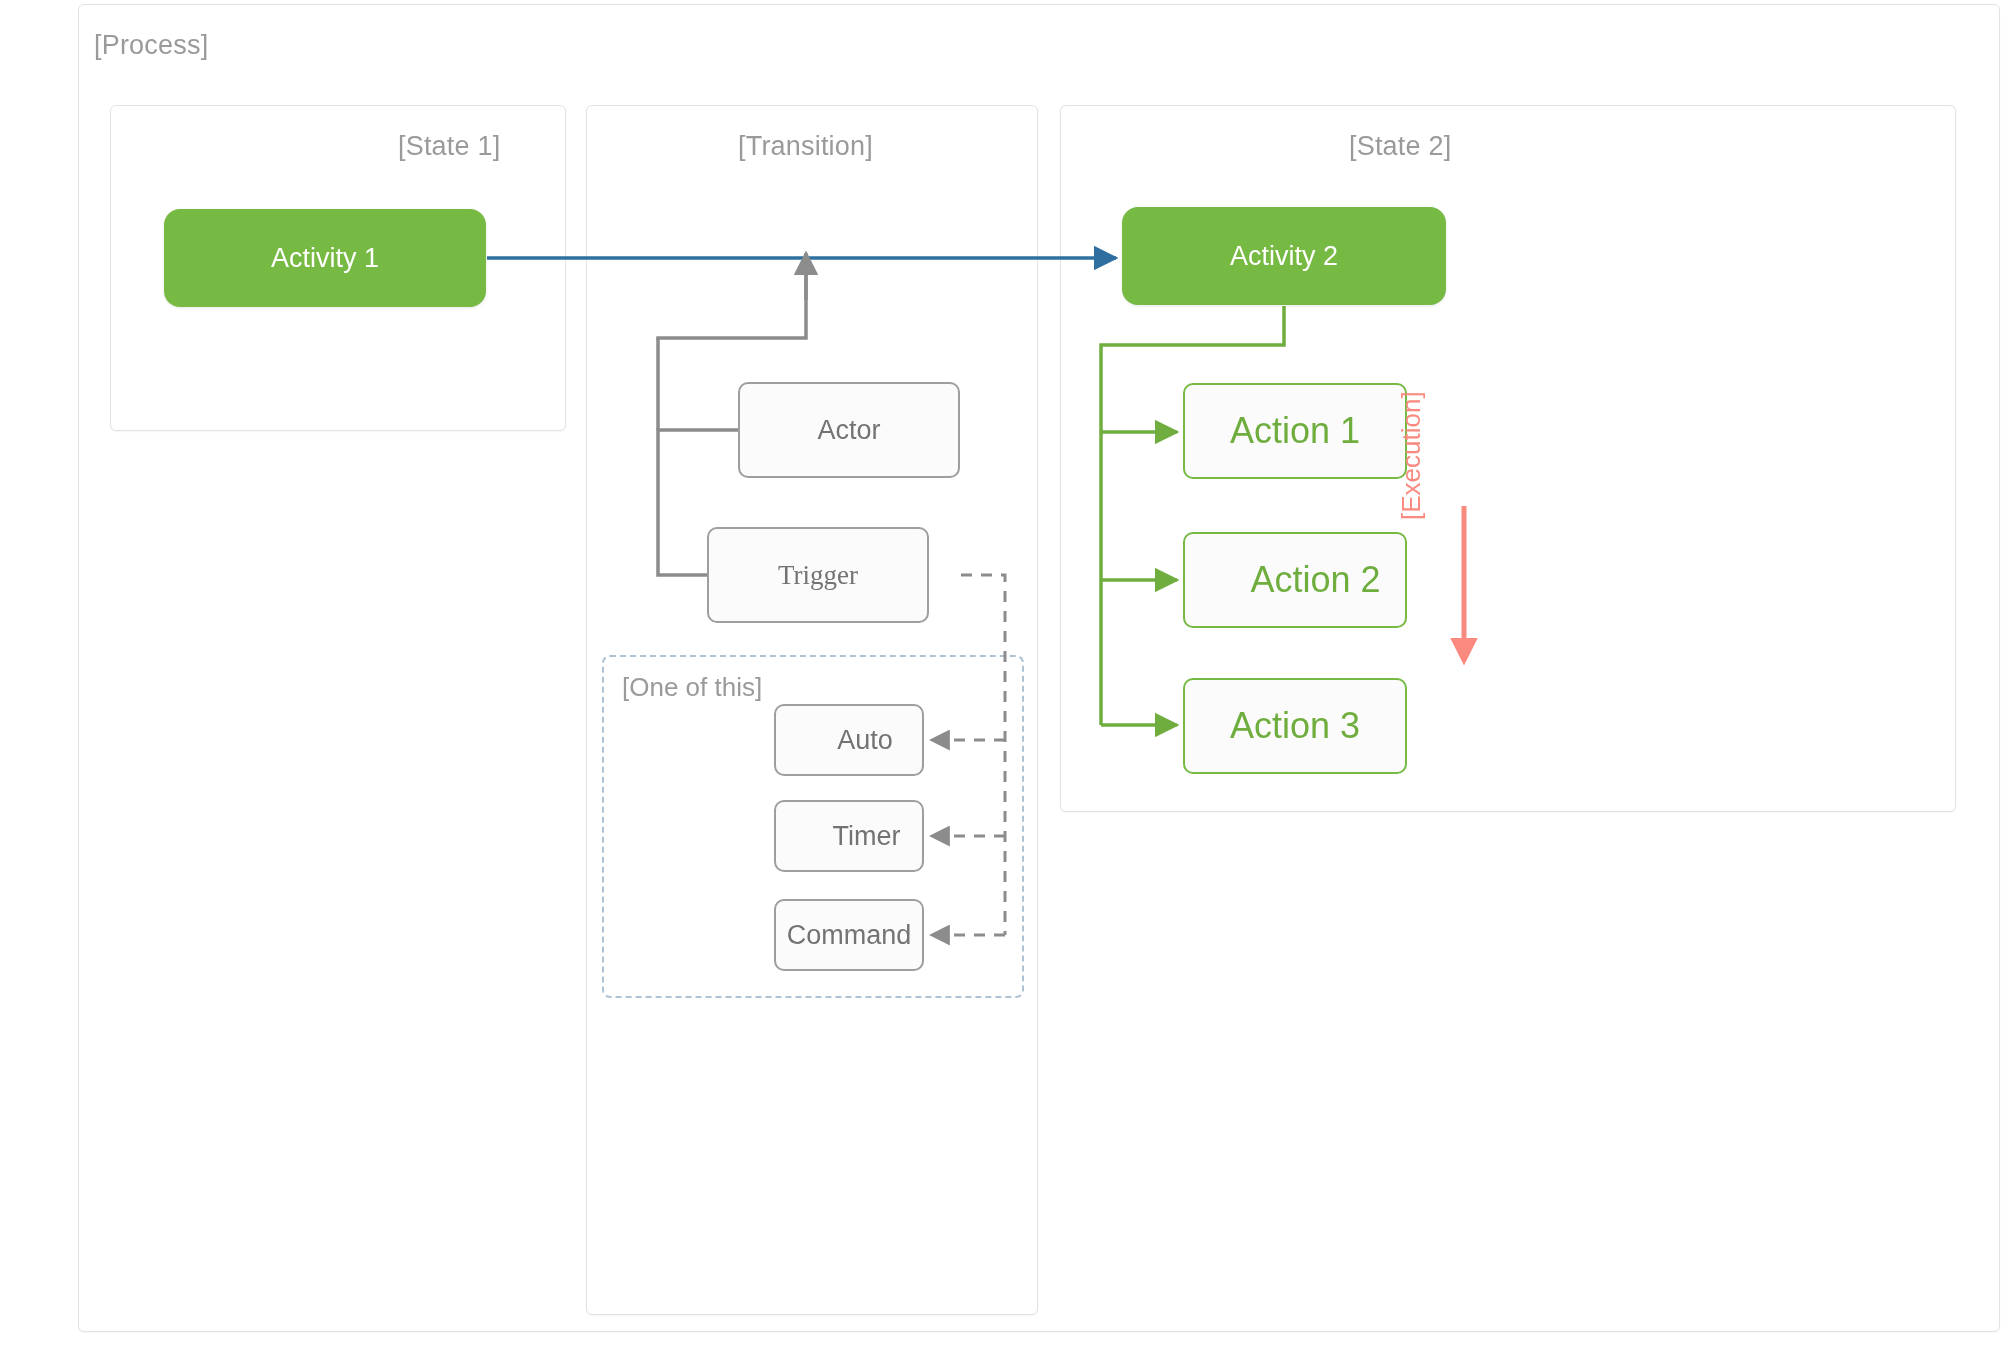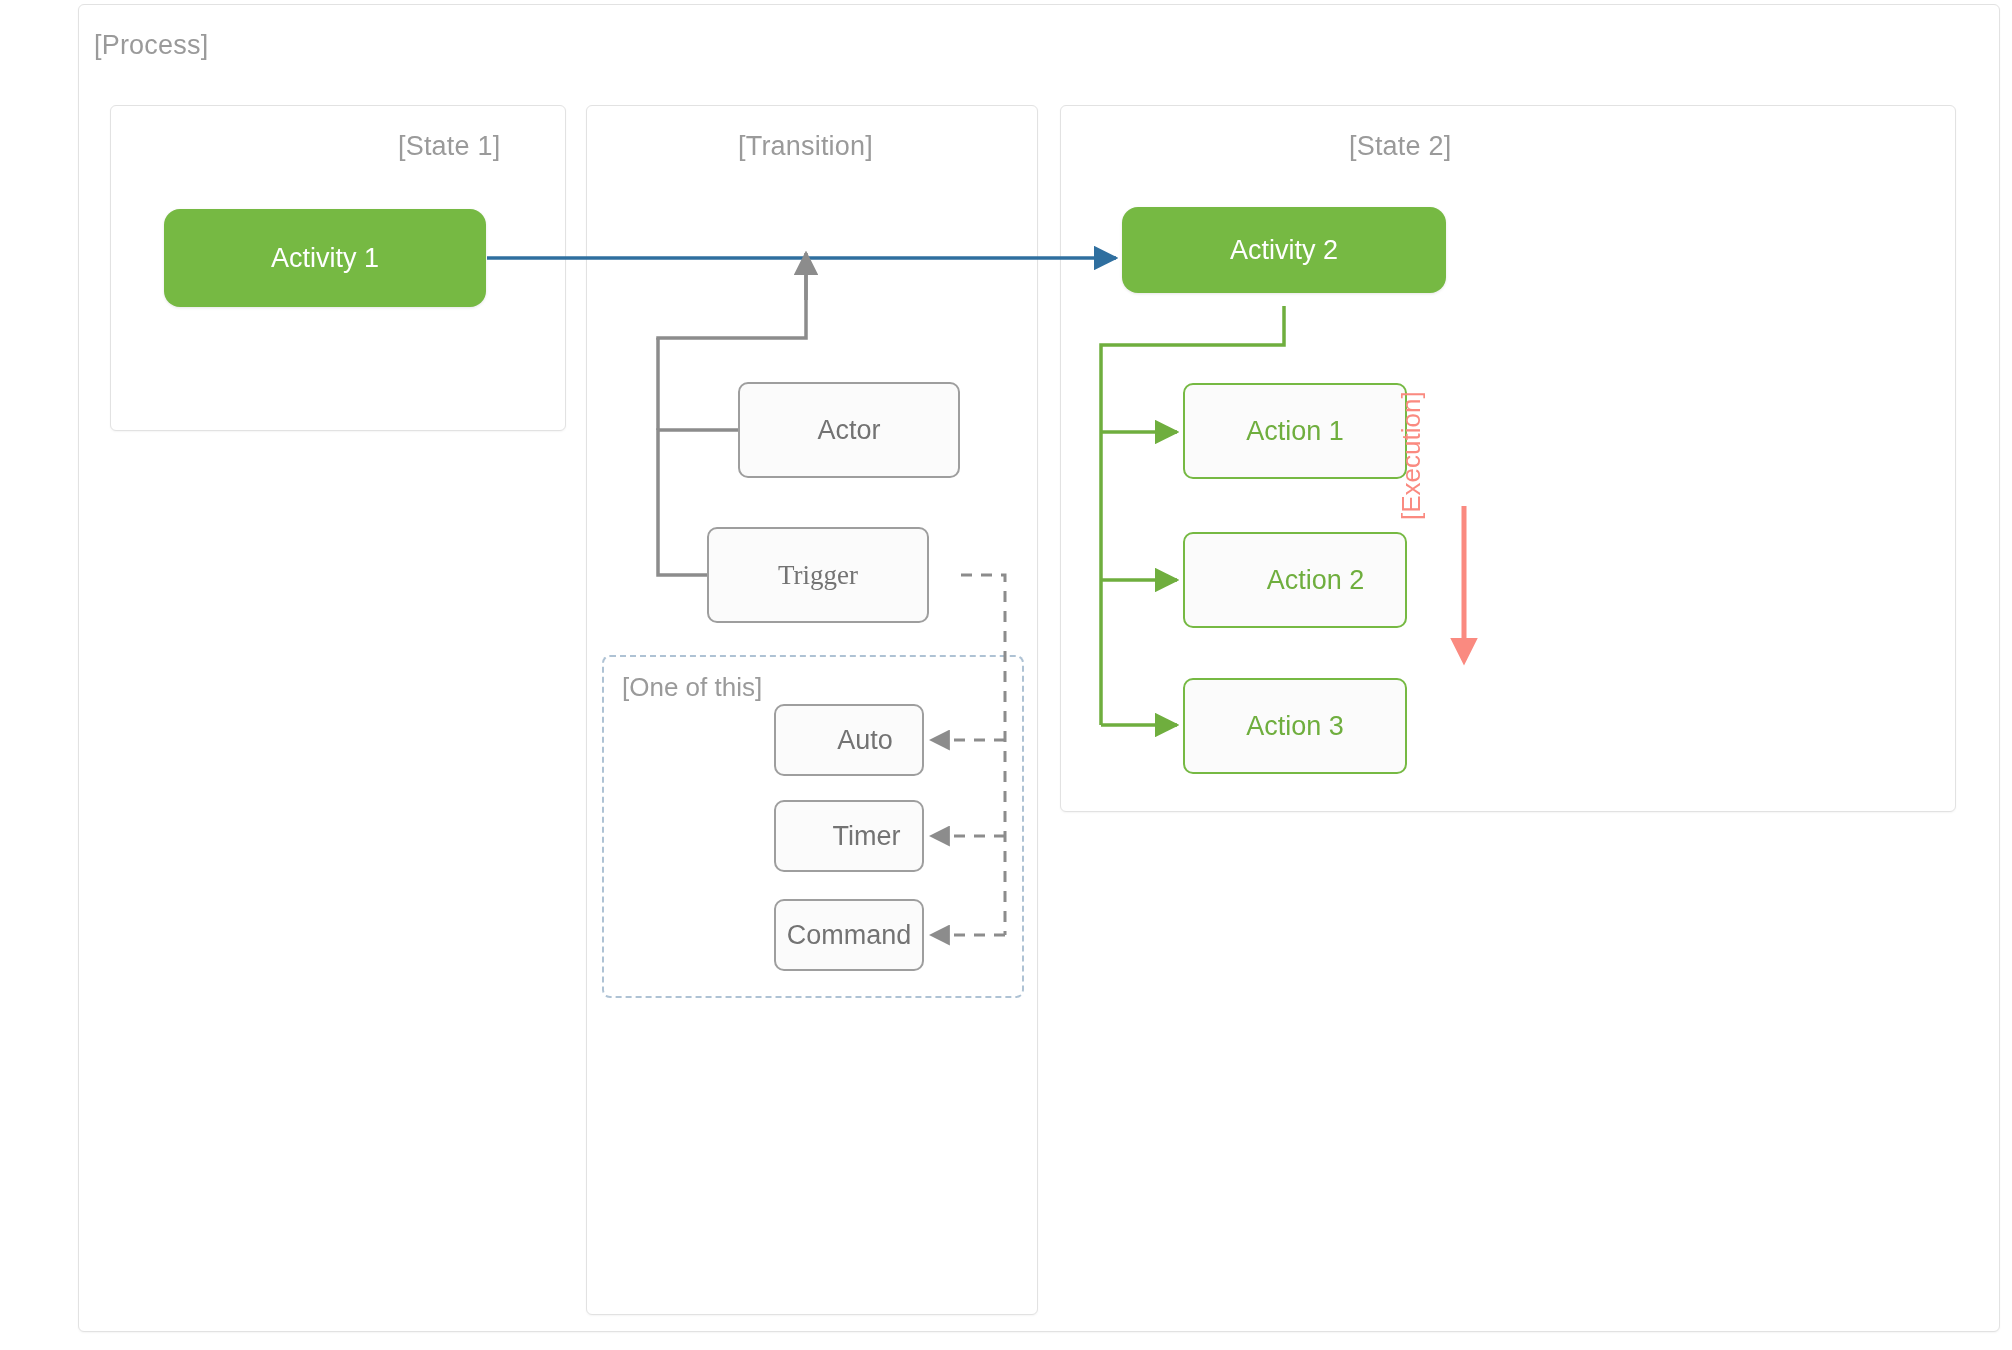--- a/index.html
+++ b/index.html
@@ -58,21 +58,21 @@
     background: #76b943;
     border-radius: 16px;
     color: #ffffff;
     font-size: 27px;
     display: flex;
     align-items: center;
     justify-content: center;
     box-shadow: 0 1px 3px rgba(0,0,0,0.10);
   }
   #activity1-node { left: 164px;  top: 209px; width: 322px; height: 98px; }
-  #activity2-node { left: 1122px; top: 207px; width: 324px; height: 86px; text-align: center; }
+  #activity2-node { left: 1122px; top: 207px; width: 324px; height: 98px; text-align: center; }
 
   
   .plain-node {
     position: absolute;
     background: #fbfbfb;
     border: 2px solid #9e9e9e;
     border-radius: 10px;
     color: #737373;
     font-size: 27px;
     display: flex;
@@ -86,21 +86,21 @@
   #timer-node    { top: 800px; padding-left: 35px; }
   #command-node  { top: 899px; }
 
   
   .action-node {
     position: absolute;
     background: #fbfbfb;
     border: 2px solid #76b943;
     border-radius: 10px;
     color: #6fae3e;
-    font-size: 27px;
+    font-size: 36px;
     display: flex;
     align-items: center;
     justify-content: center;
     left: 1183px;
     width: 224px;
     height: 96px;
   }
   #action1-node { top: 383px; }
   #action2-node { top: 532px; padding-left: 41px; }
   #action3-node { top: 678px; }

